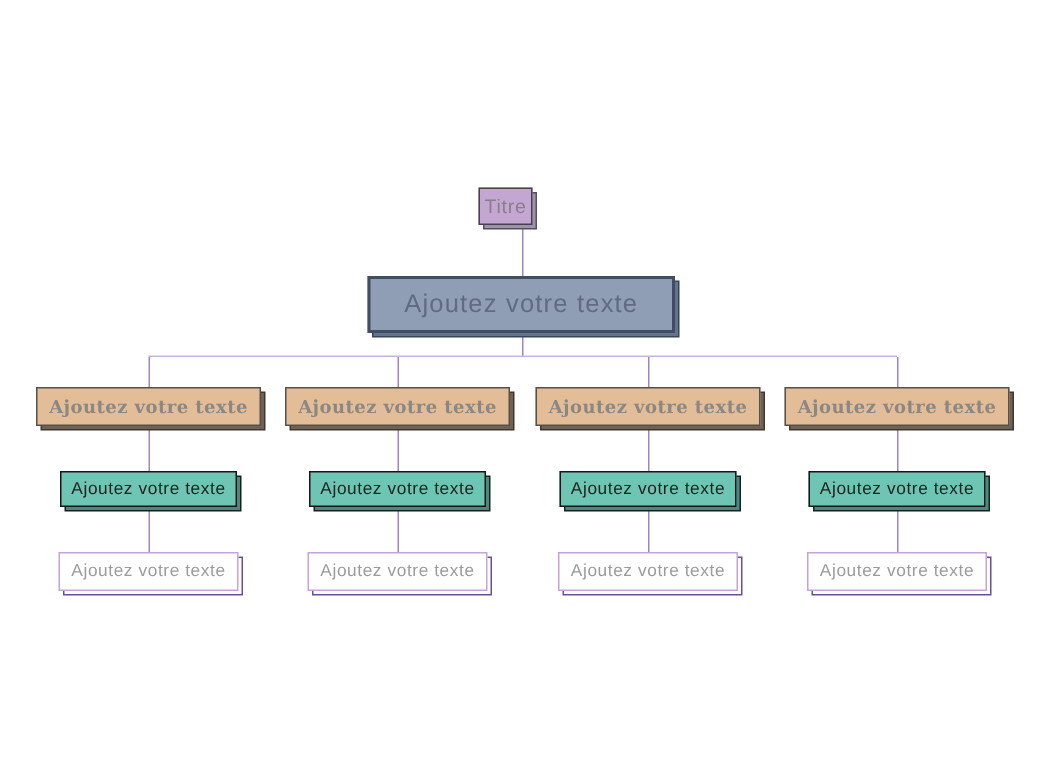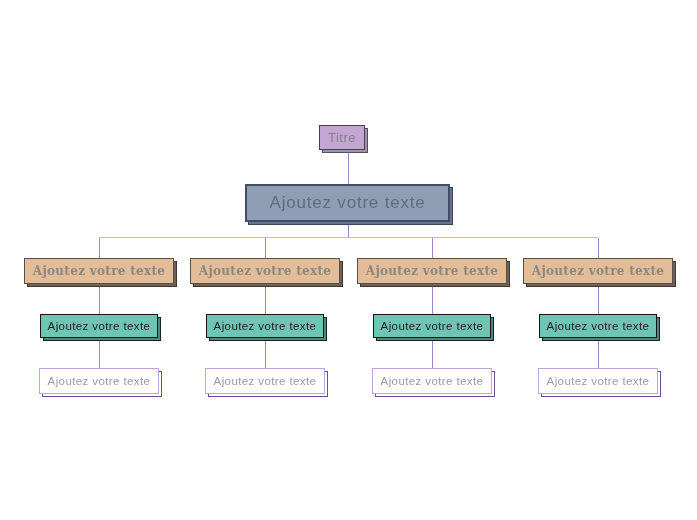--- a/index.html
+++ b/index.html
@@ -74,21 +74,21 @@
   <div class="vline" style="left:99px;top:284px;height:30px"></div>
   <div class="vline" style="left:265px;top:284px;height:30px"></div>
   <div class="vline" style="left:432px;top:284px;height:30px"></div>
   <div class="vline" style="left:598px;top:284px;height:30px"></div>
 
   <div class="vline" style="left:99px;top:340px;height:28px"></div>
   <div class="vline" style="left:265px;top:340px;height:28px"></div>
   <div class="vline" style="left:432px;top:340px;height:28px"></div>
   <div class="vline" style="left:598px;top:340px;height:28px"></div>
 
-  <div class="node root" style="left:319px;top:125px;width:46px;height:25px">
+  <div class="node root" style="left:319px;top:125px;width:36px;height:25px">
     <span>Titre</span>
   </div>
 
   <div class="node manager" style="left:245px;top:184px;width:205px;height:38px">
     <span>Ajoutez votre texte</span>
   </div>
 
   <div class="node lvl1" style="left:24px;top:258px;width:150px;height:26px">
     <span>Ajoutez votre texte</span>
   </div>

